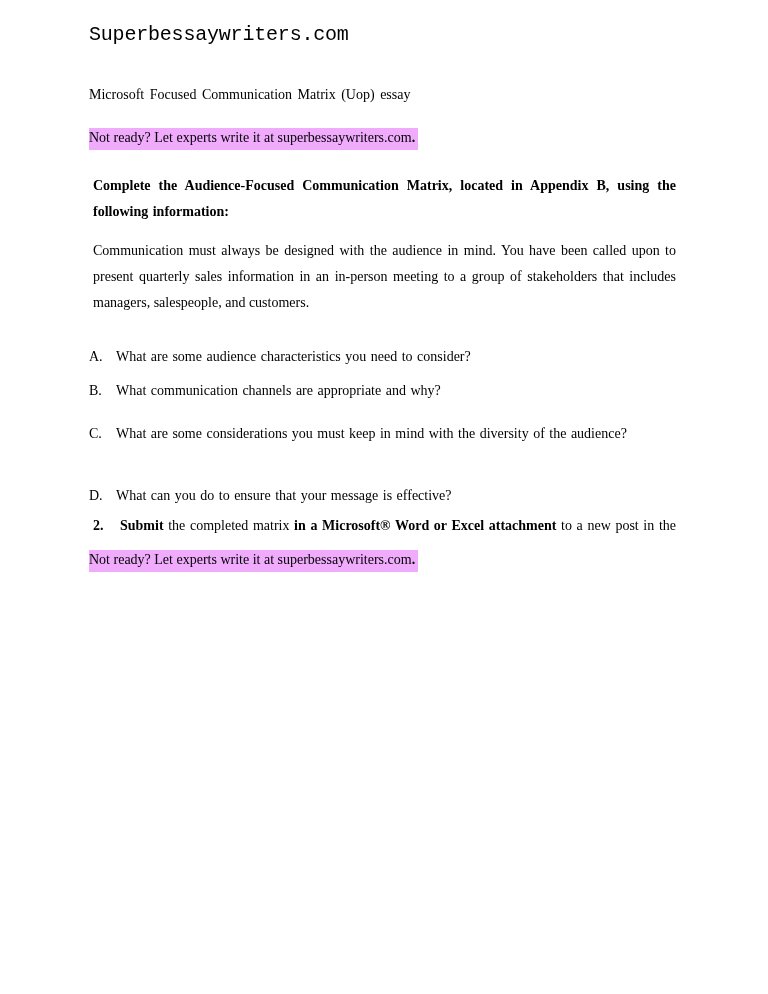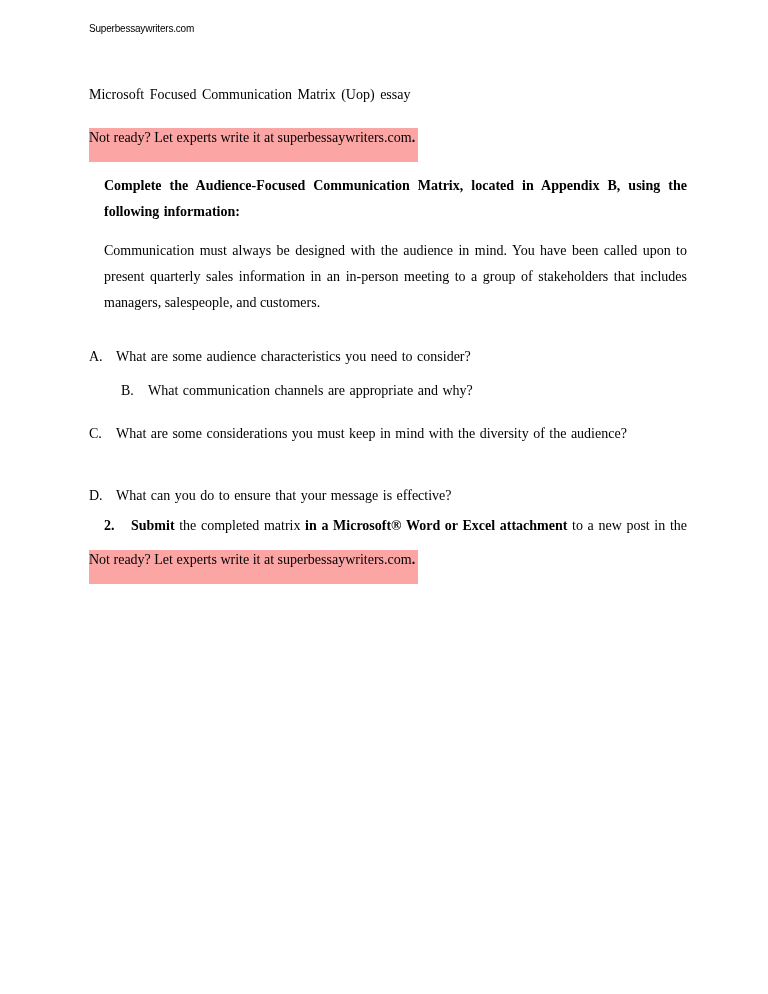--- a/index.html
+++ b/index.html
@@ -17,65 +17,65 @@
     .page {
       position: absolute;
       left: 89px;
       top: 0;
       width: 583px;
     }
     .site-header {
       position: absolute;
       top: 23px;
       left: 0;
-      font-family: Liberation Sans, sans-serif;
-      font-size: 10px;
+      font-family: Liberation Mono, monospace;
+      font-size: 20px;
       letter-spacing: -0.2px;
       white-space: nowrap;
     }
     .serif {
       font-family: "Liberation Serif", serif;
       font-size: 14px;
     }
     .line {
       position: absolute;
       left: 0;
       white-space: nowrap;
     }
     .doc-title { top: 87px; word-spacing: 2px; }
     .promo {
       display: inline-block;
-      background: #fca5a5;
-      padding: 2px 3px 16px 0;
+      background: #f0abfc;
+      padding: 2px 3px 4px 0;
       line-height: 16px;
     }
     .promo-top { top: 128px; }
     .promo-bottom { top: 550px; }
     .promo .dot { font-weight: bold; }
     .para {
       position: absolute;
-      left: 15px;
+      left: 4px;
       width: 583px;
       text-align: justify;
       text-align-last: left;
     }
     .instruction {
       top: 173px;
       font-weight: bold;
       line-height: 26px;
       word-spacing: 1px;
     }
     .intro {
       top: 238px;
       line-height: 26px;
     }
     .q { word-spacing: 1px; }
     .q .letter { display: inline-block; width: 27px; }
     .qa { top: 349px; }
-    .qb { top: 383px; margin-left: 32px; }
+    .qb { top: 383px; }
     .qc { top: 426px; font-family: Liberation Serif, serif; }
     .qd { top: 488px; }
     .submit {
       top: 509px;
       line-height: 34px;
     }
     .submit b { font-weight: bold; }
     .submit .num { display: inline-block; width: 27px; font-weight: bold; }
   </style>
 </head>

